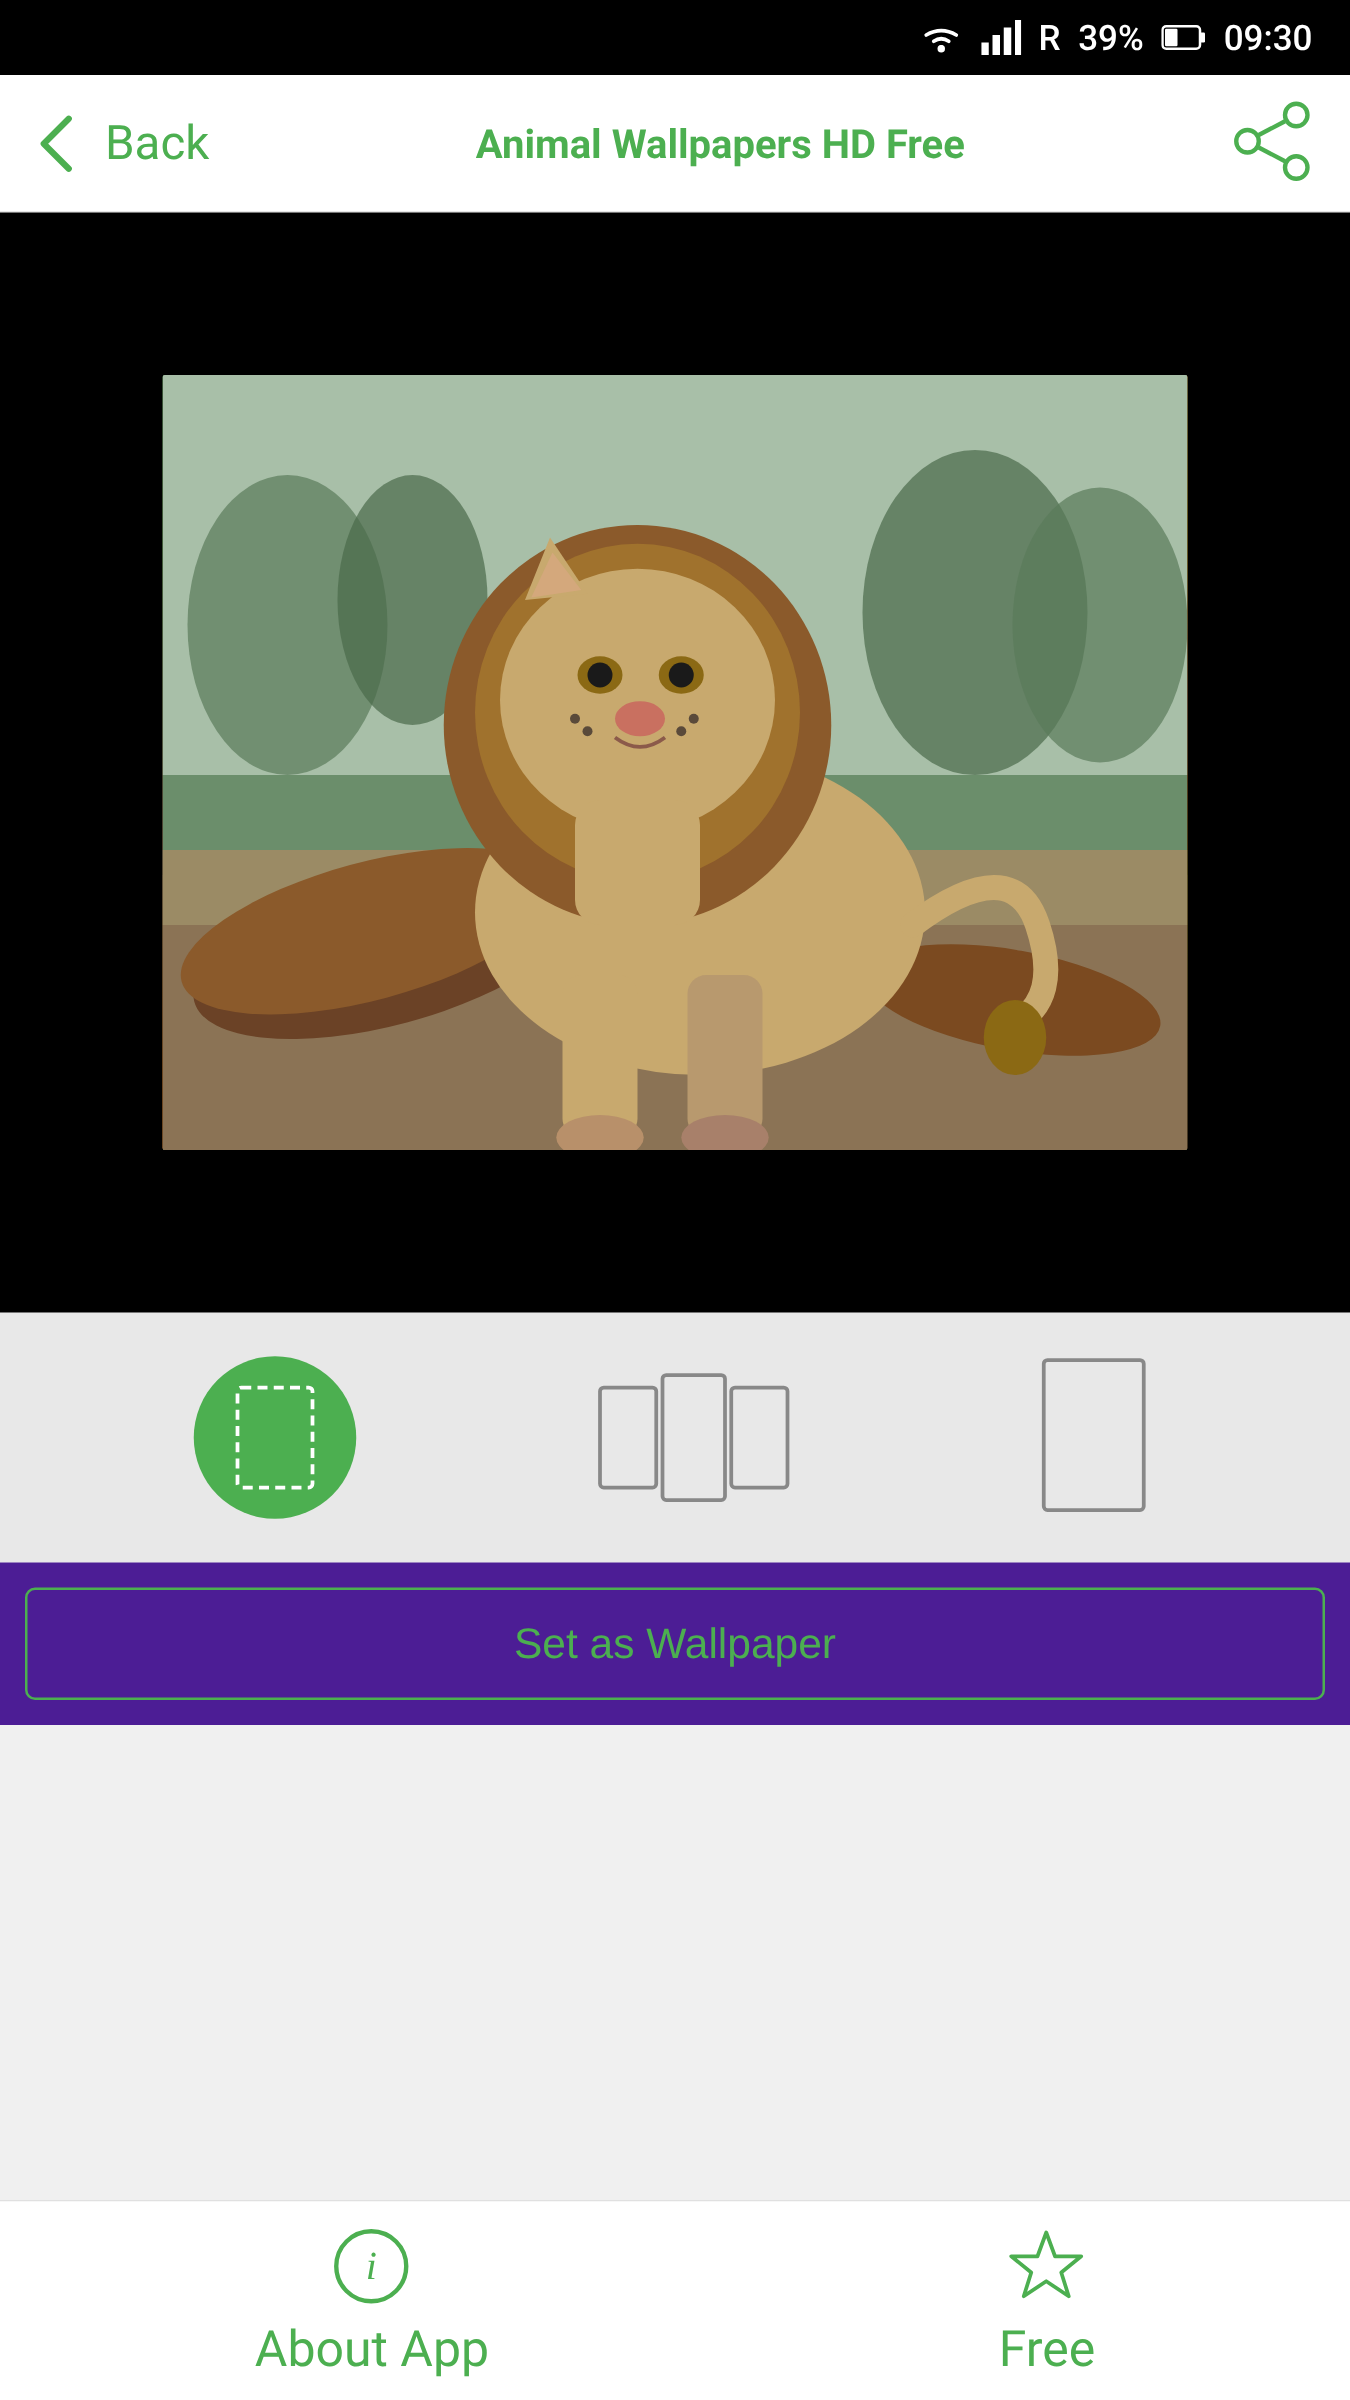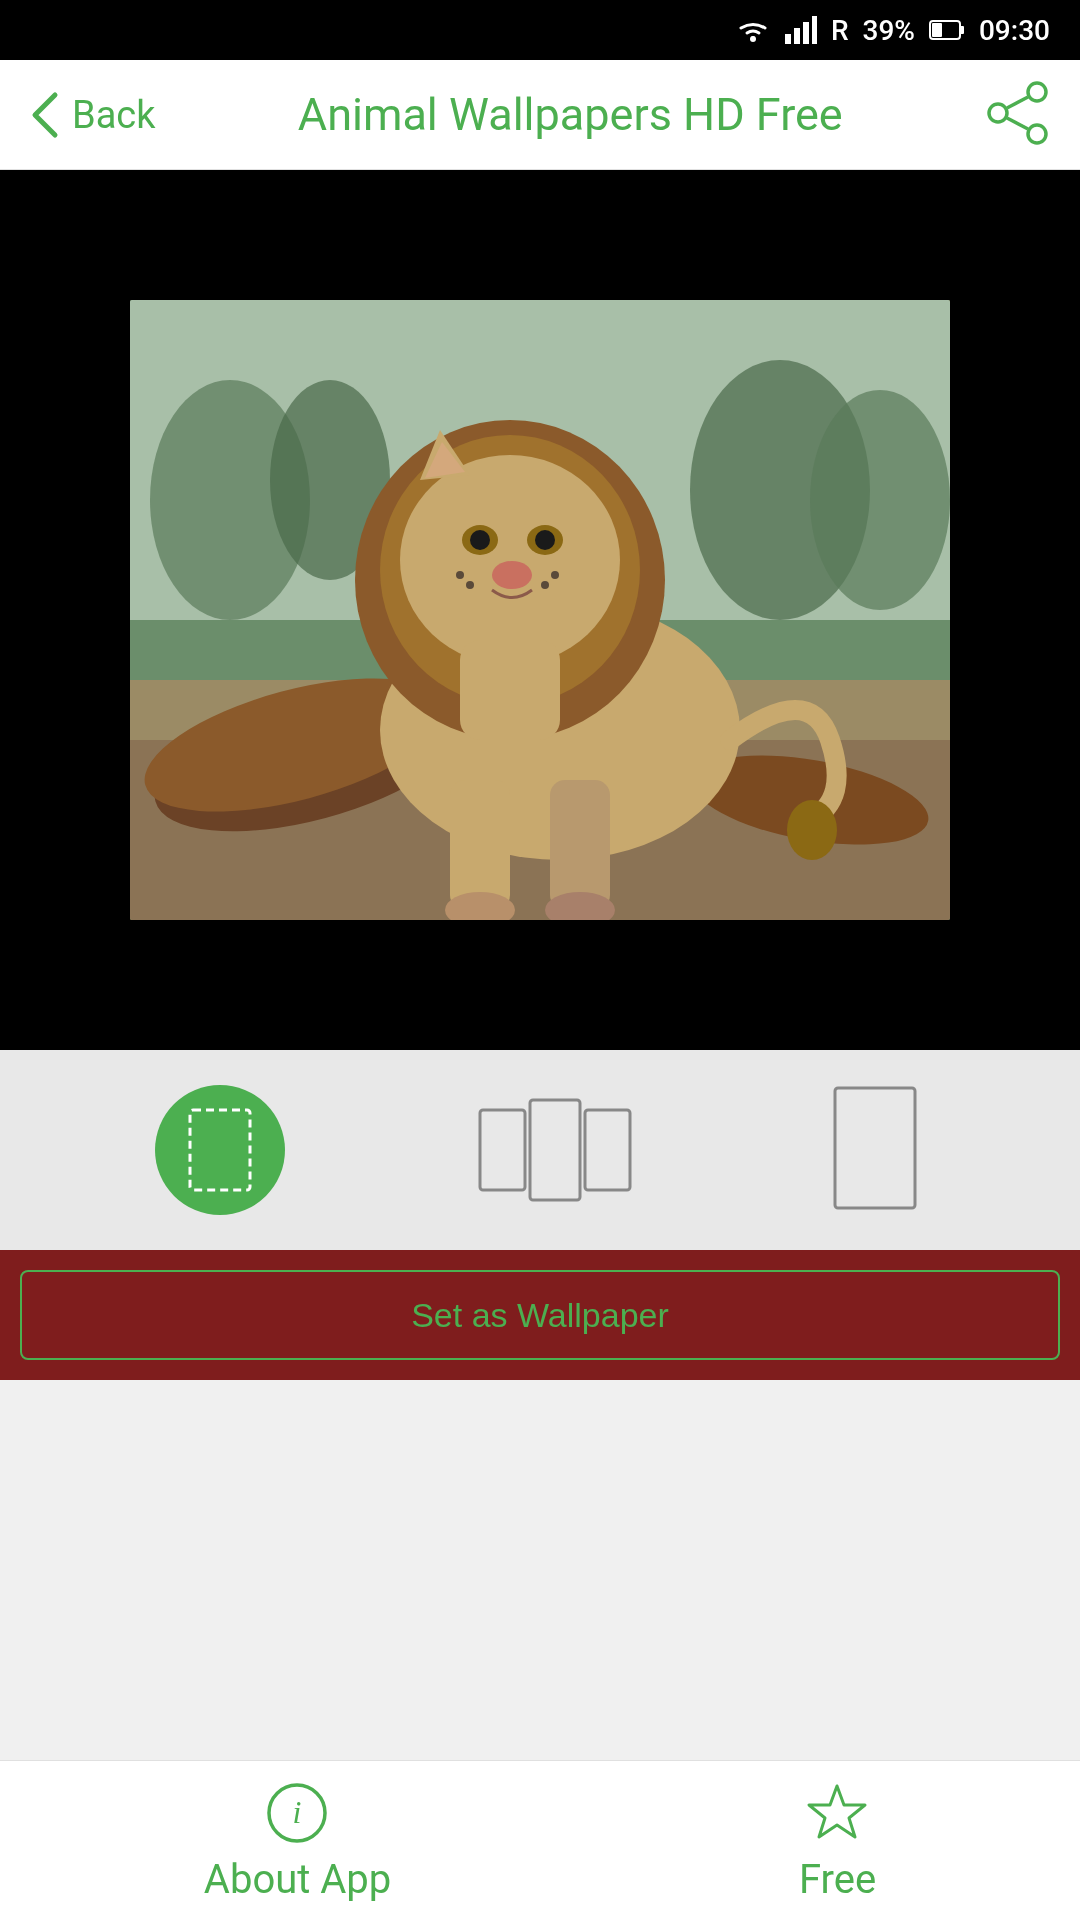--- a/index.html
+++ b/index.html
@@ -49,30 +49,30 @@
       display: flex;
       align-items: center;
       justify-content: space-between;
       padding: 0 30px;
       border-bottom: 1px solid #e0e0e0;
     }
 
     .nav-back {
       display: flex;
       align-items: center;
-      gap: 12px;
+      gap: 24px;
       color: #4caf50;
       font-size: 38px;
       cursor: pointer;
     }
 
     .nav-title {
       color: #4caf50;
-      font-size: 45px;
-      font-weight: 400;
+      font-size: 32px;
+      font-weight: 700;
     }
 
     .nav-share {
       color: #4caf50;
       cursor: pointer;
     }
 
     
     .image-container {
       width: 100%;
@@ -142,21 +142,21 @@
       background: #4caf50;
       display: flex;
       align-items: center;
       justify-content: center;
     }
 
     
     .action-buttons {
       width: 100%;
       height: 130px;
-      background: #7f1d1d;
+      background: #4c1d95;
       display: flex;
       align-items: center;
       justify-content: center;
       gap: 20px;
       padding: 20px 20px;
     }
 
     .action-btn {
       flex: 1;
       height: 90px;

